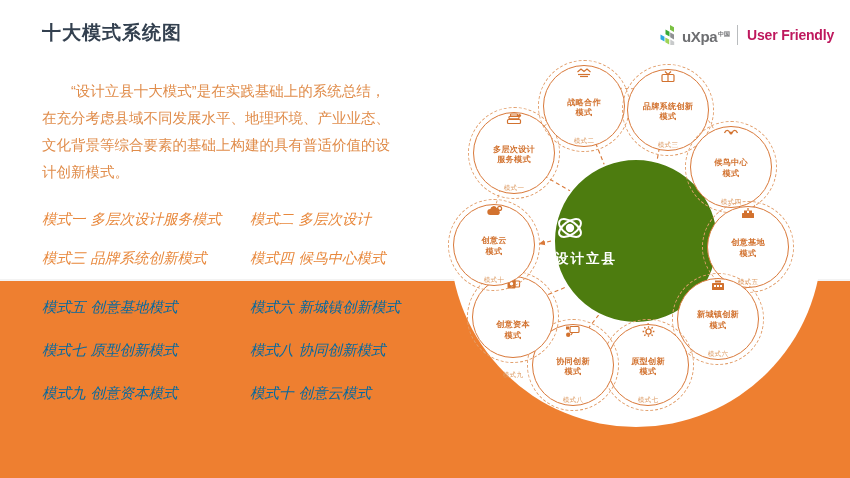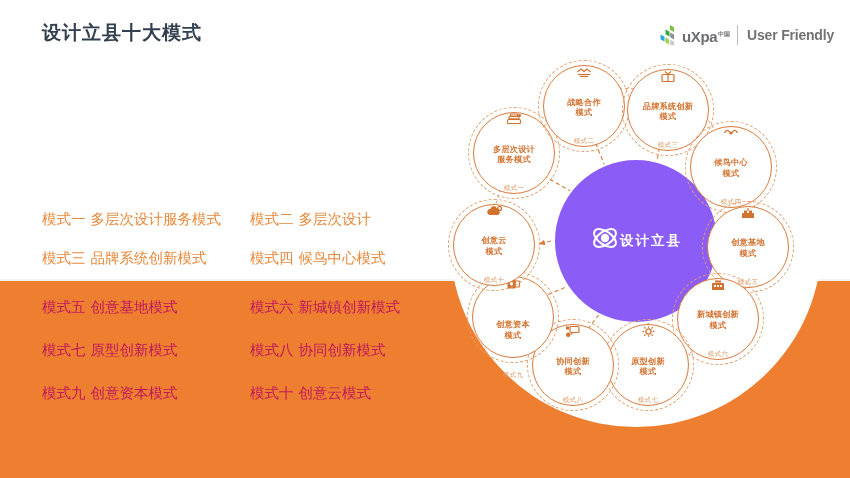--- a/index.html
+++ b/index.html
@@ -90,21 +90,21 @@
   }
   .logo-sep {
     width: 1px;
     height: 20px;
     background: #b9bcbe;
     margin: 0 9px 0 8px;
   }
   .logo-uf {
     font-size: 14px;
     font-weight: bold;
-    color: #737373;
+    color: #be185d;
     letter-spacing: -0.2px;
   }
 
   
   .intro {
     position: absolute;
     left: 42px;
     top: 78px;
     width: 352px;
     font-size: 14.5px;
@@ -126,48 +126,48 @@
   }
   .mode-list-bottom {
     left: 42px;
     top: 298px;
     row-gap: 25px;
   }
   .mode-item {
     font-size: 14.5px;
     line-height: 18px;
     white-space: nowrap;
+    font-style: italic;
   }
   .mode-list-top .mode-item { color: #e8883c; }
-  .mode-list-bottom .mode-item { color: #be185d; }
+  .mode-list-bottom .mode-item { color: #0369a1; }
   .mode-item .num { margin-right: 5px; }
 
   
   .diagram {
     position: absolute;
     left: 450px;
     top: 55px;
     width: 372px;
     height: 372px;
   }
   .diagram svg { display: block; }
 
   .hub-circle {
     position: absolute;
     left: 103px;
     top: 103px;
     width: 166px;
     height: 166px;
     border-radius: 50%;
-    background: #8b5cf6;
+    background: #4d7c0f;
     border: 2.5px solid #ffffff;
     box-sizing: border-box;
     display: flex;
-    flex-direction: row;
-    align-items: center;
+    flex-direction: column;
     justify-content: center;
     color: #ffffff;
   }
   .hub-icon { margin-bottom: 6px; }
   .hub-line1 {
     font-size: 13.5px;
     font-weight: bold;
     letter-spacing: 2px;
     line-height: 20px;
   }
@@ -226,40 +226,41 @@
 </style>
 </head>
 <body>
 
 <div id="slide">
 
   <div class="band-divider"></div>
   <div class="orange-band"></div>
   <div class="white-disc"></div>
 
-  <div class="page-title">设计立县十大模式</div>
+  <div class="page-title">十大模式系统图</div>
 
   <div class="logo-wrap">
     <span class="logo-mark">
       <svg width="22" height="22" viewBox="0 0 22 22">
         <polygon points="13,1 17,3.2 17,8 13,5.8" fill="#7ac143"></polygon>
         <polygon points="8.5,5.5 12.5,7.7 12.5,12.5 8.5,10.3" fill="#3aaa35"></polygon>
         <polygon points="13.2,8.5 17,10.6 17,15.4 13.2,13.3" fill="#8e9092"></polygon>
         <polygon points="3.5,10.5 7.5,12.7 7.5,17.5 3.5,15.3" fill="#2aa9e0"></polygon>
         <polygon points="8.3,13.5 12.2,15.6 12.2,20.4 8.3,18.3" fill="#9fd356"></polygon>
         <polygon points="13.3,15.6 17.2,17.7 17.2,20.9 13.3,20.9" fill="#c8cacb"></polygon>
       </svg>
     </span>
     <span class="logo-uxpa">
       <span>uXpa</span><span class="logo-cn">中国</span>
     </span>
     <span class="logo-sep"></span>
     <span class="logo-uf">User Friendly</span>
   </div>
 
+  <div class="intro">“设计立县十大模式”是在实践基础上的系统总结，在充分考虑县域不同发展水平、地理环境、产业业态、文化背景等综合要素的基础上构建的具有普适价值的设计创新模式。</div>
 
   <div class="mode-list mode-list-top">
     <div class="mode-item"><span class="num">模式一</span><span>多层次设计服务模式</span></div>
     <div class="mode-item"><span class="num">模式二</span><span>多层次设计</span></div>
     <div class="mode-item"><span class="num">模式三</span><span>品牌系统创新模式</span></div>
     <div class="mode-item"><span class="num">模式四</span><span>候鸟中心模式</span></div>
   </div>
 
   <div class="mode-list mode-list-bottom">
     <div class="mode-item"><span class="num">模式五</span><span>创意基地模式</span></div>

